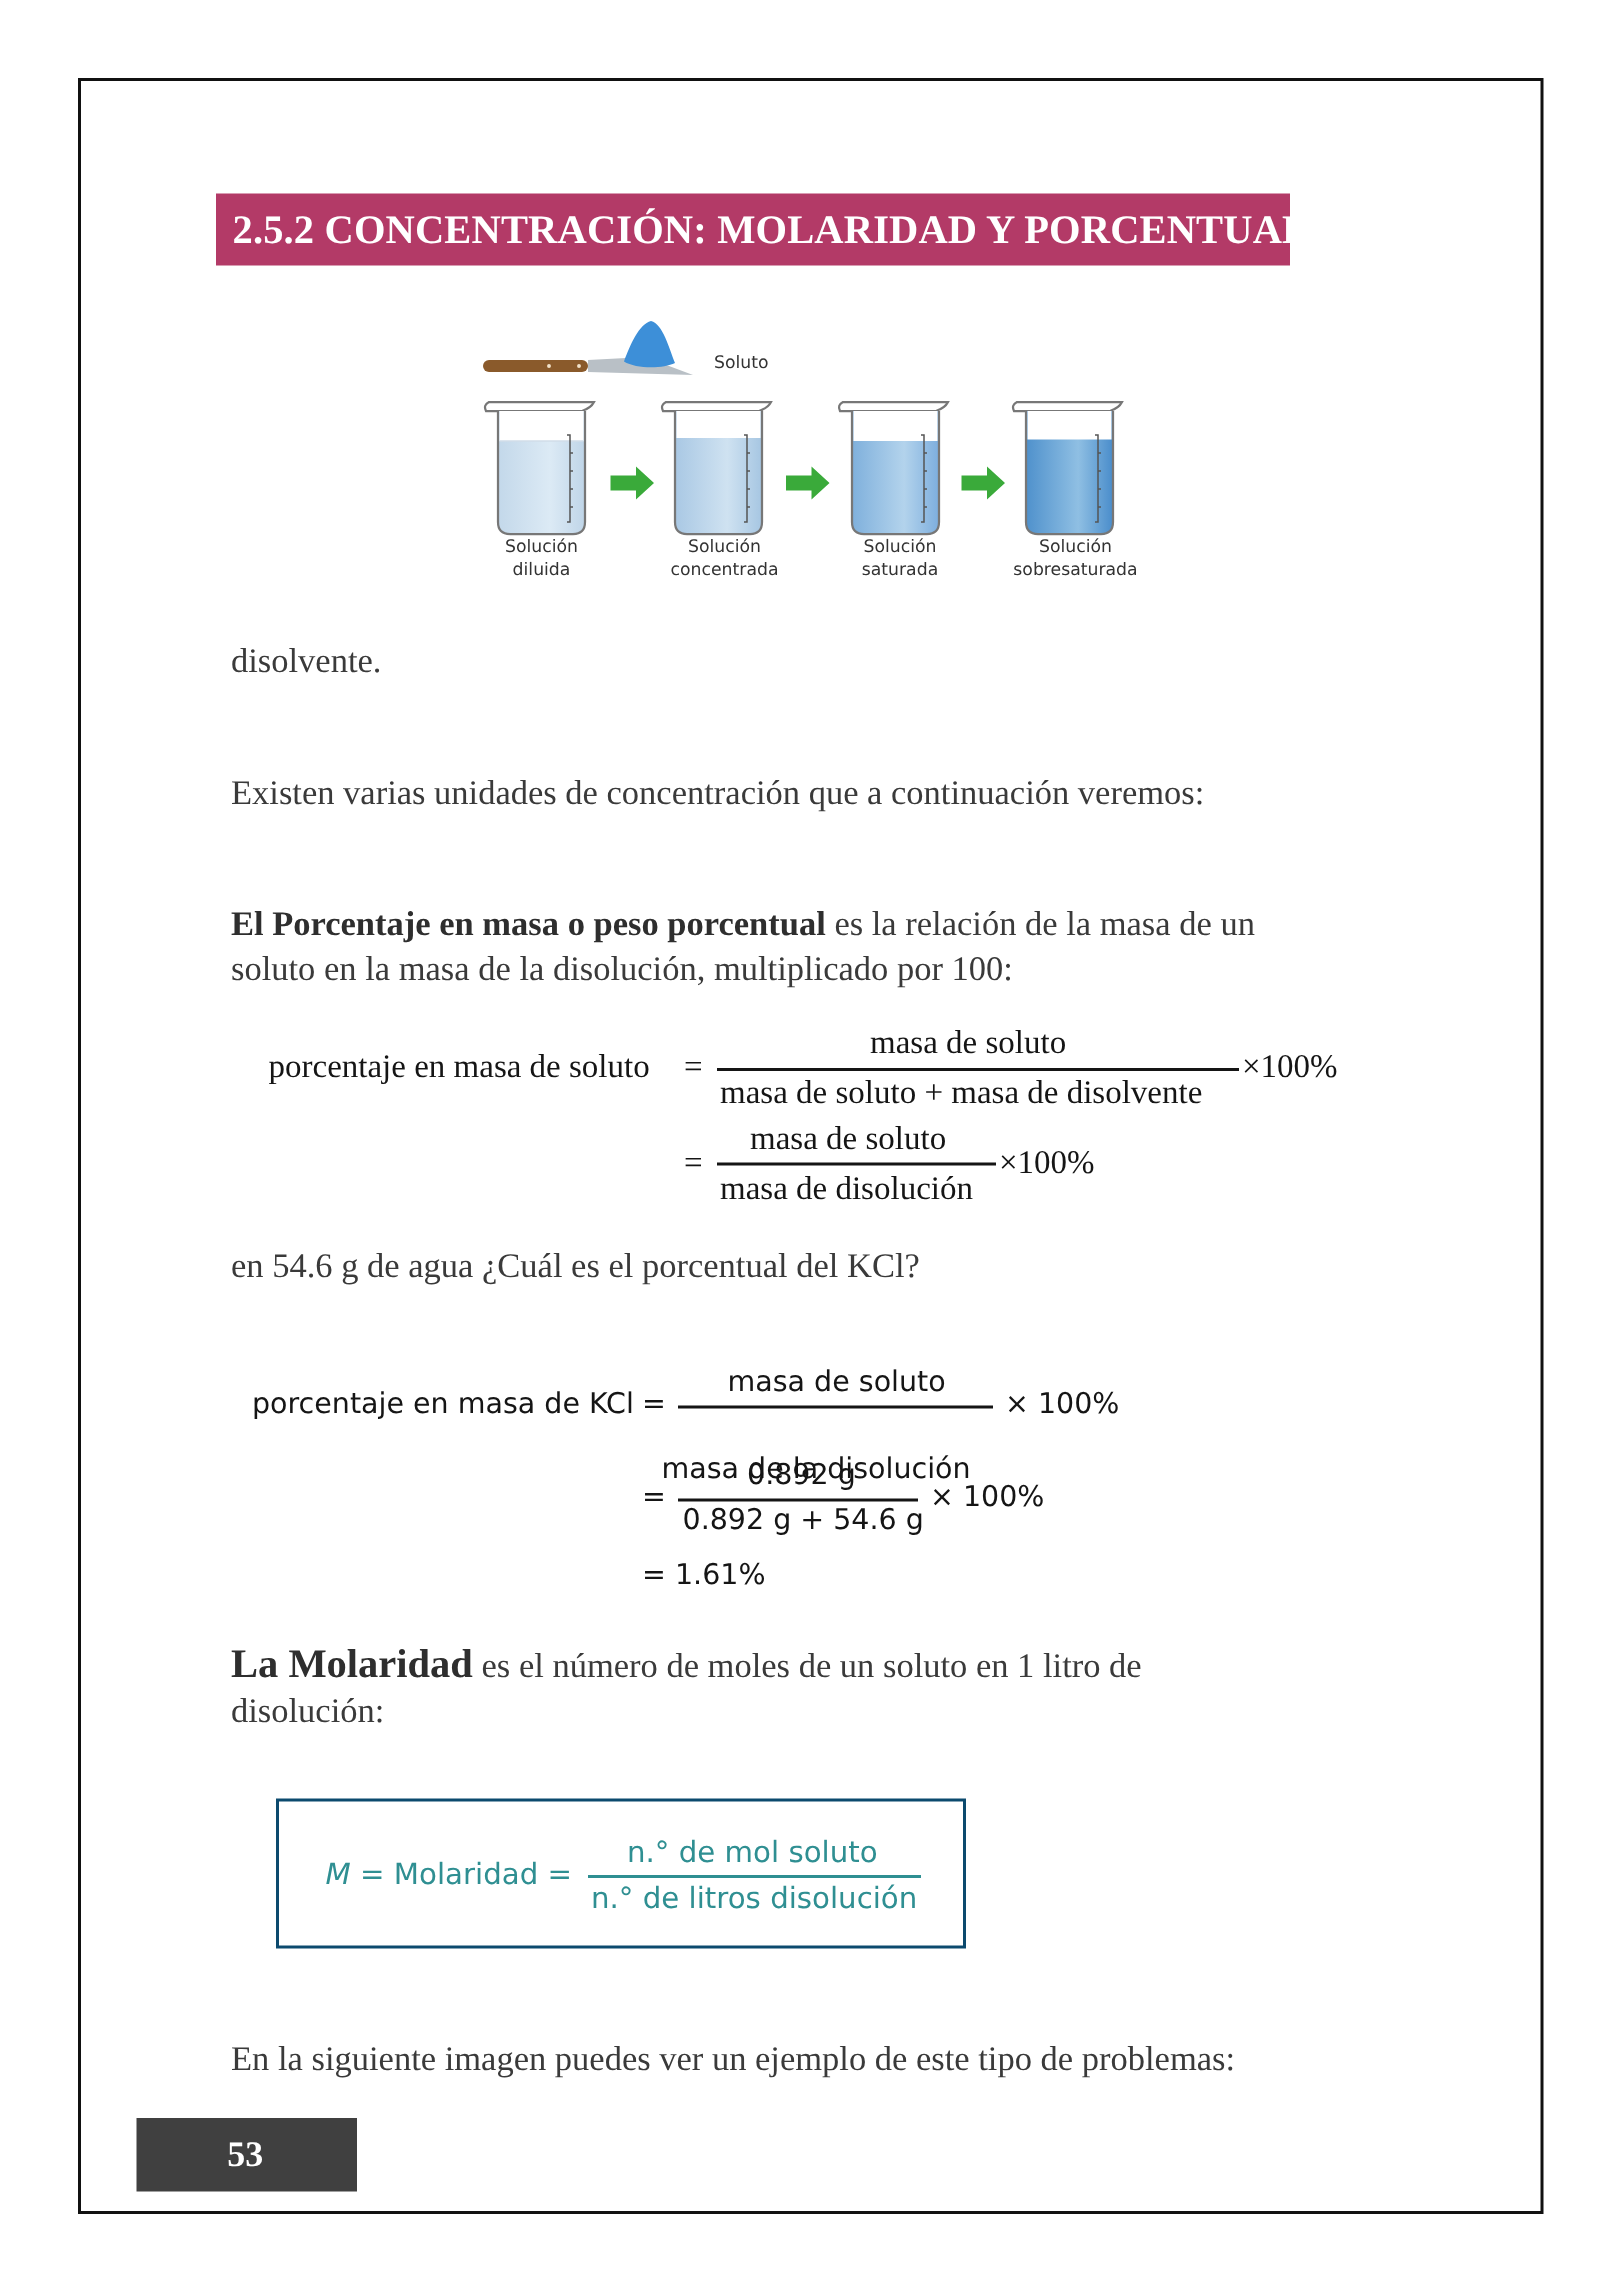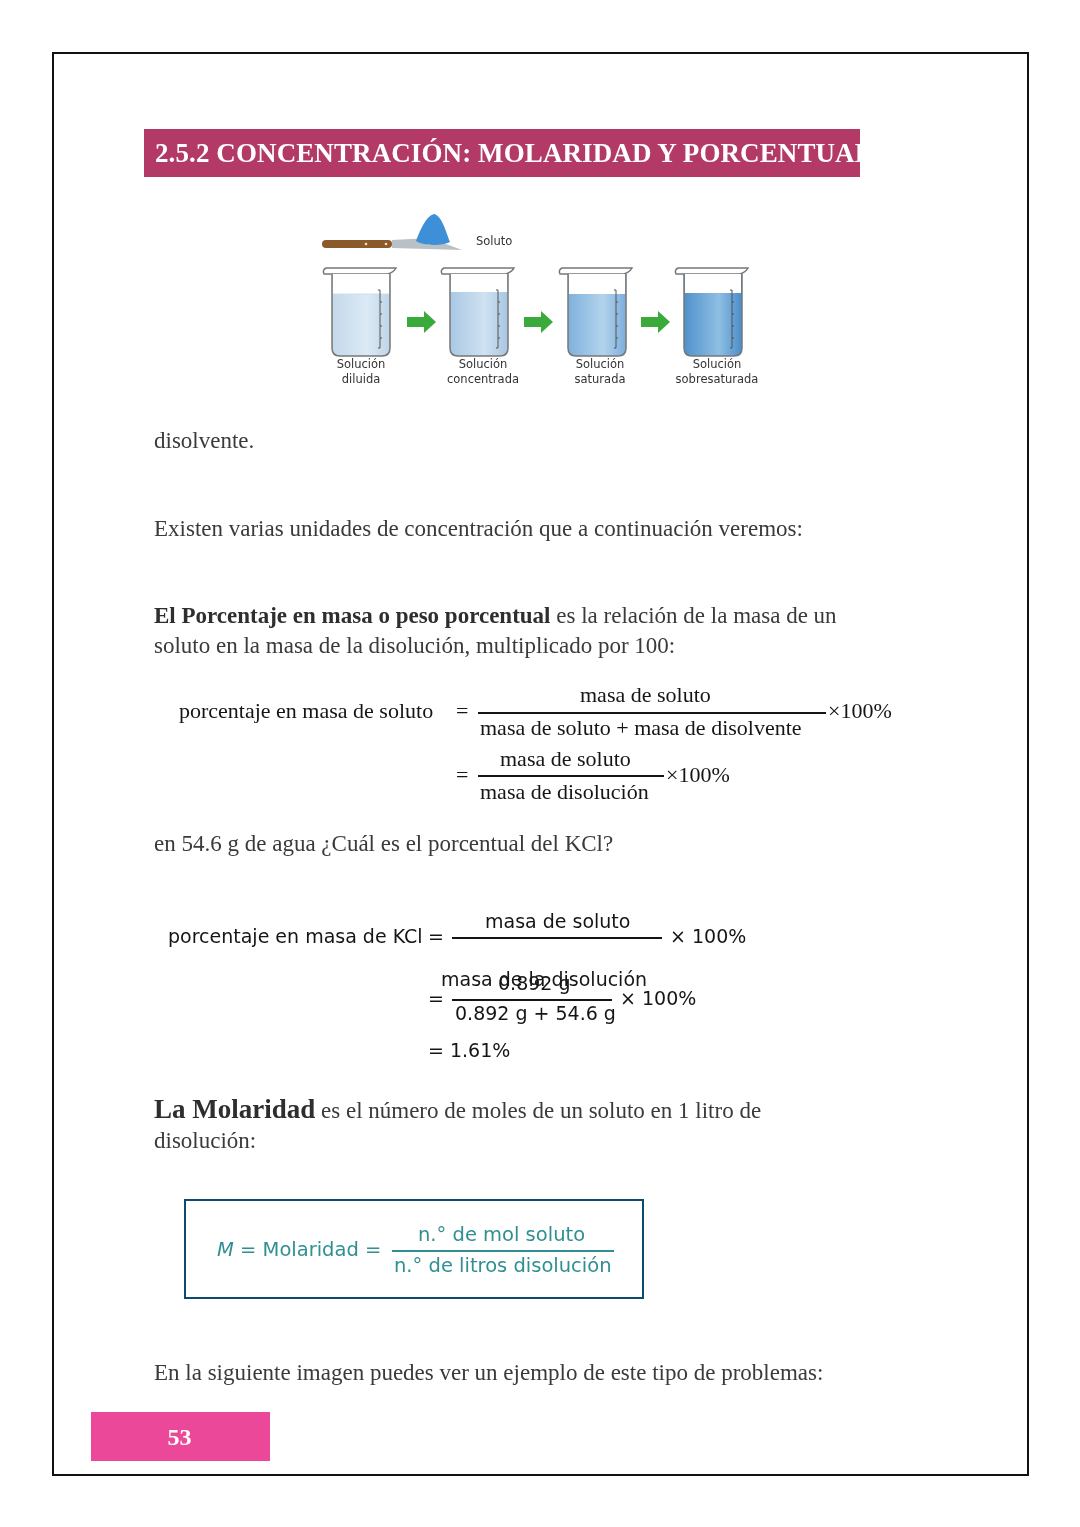--- a/index.html
+++ b/index.html
@@ -9,21 +9,21 @@
     .illus { position: absolute; left: 318px; top: 210px; width: 450px; height: 185px; }
     .illus svg { display: block; }
     .beaker-label { position: absolute; font-family: "DejaVu Sans", sans-serif; font-size: 11.5px; color: #333; text-align: center; line-height: 15px; width: 110px; }
     .p { position: absolute; left: 154px; font-size: 23px; line-height: 29.5px; color: #3a3a3a; white-space: nowrap; }
     .p b { color: #2e2e2e; }
     .f1 { position: absolute; font-family: "Liberation Serif", serif; font-size: 22px; color: #151515; white-space: nowrap; }
     .frac-line { position: absolute; height: 1.5px; background: #151515; }
     .f2 { position: absolute; font-family: "DejaVu Sans", sans-serif; font-size: 19px; color: #151515; white-space: nowrap; }
     .mol-box { position: absolute; left: 184px; top: 1199px; width: 460px; height: 100px; border: 2px solid #0c4a6e; box-sizing: border-box; }
     .mol-text { position: absolute; font-family: "DejaVu Sans", sans-serif; font-size: 19.5px; color: #2f8f92; white-space: nowrap; }
-    .page-num { position: absolute; left: 91px; top: 1412px; width: 179px; height: 49px; background: #ec4899; color: #fff; font-family: "Liberation Serif", serif; font-weight: bold; font-size: 24px; line-height: 50px; text-align: center; }
+    .page-num { position: absolute; left: 91px; top: 1412px; width: 147px; height: 49px; background: #404040; color: #fff; font-family: "Liberation Serif", serif; font-weight: bold; font-size: 24px; line-height: 50px; text-align: center; }
     .page-num span { position: relative; left: -1px; }
   </style>
 </head>
 <body>
 
 <div class="frame"></div>
 
 <div class="title-bar">2.5.2 CONCENTRACIÓN: MOLARIDAD Y PORCENTUAL</div>
 
 <div class="illus">

